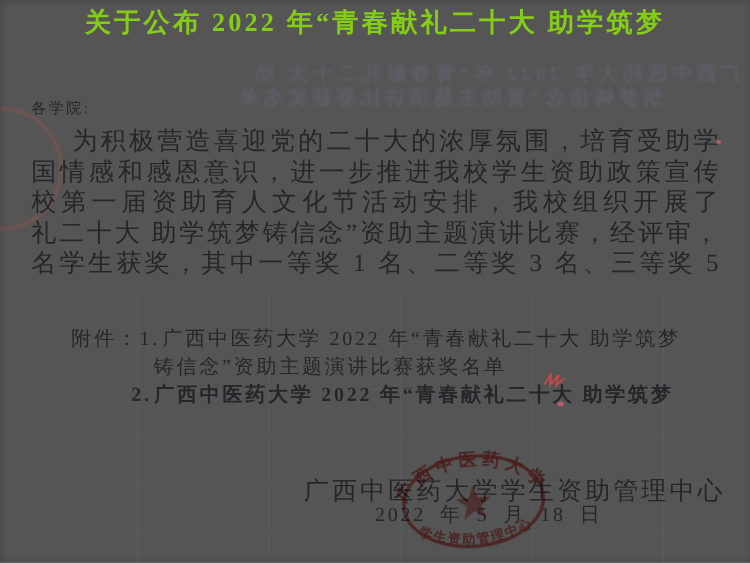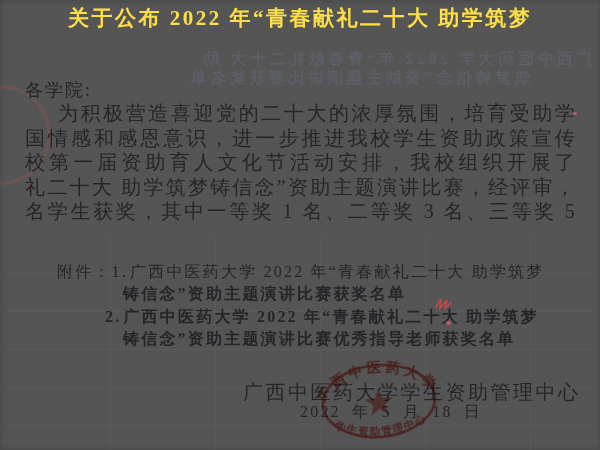--- a/index.html
+++ b/index.html
@@ -35,31 +35,31 @@
   }
   .ghost-seal-left{
     position:absolute;left:-46px;top:86px;width:92px;height:94px;
     border:2.5px solid rgba(193,86,80,.38);border-radius:50%;
     filter:blur(1.2px);
   }
   
   .content{position:absolute;inset:0;z-index:2;}
   .title{
     position:absolute;top:5px;left:0;right:0;
-    text-align:center;font-weight:bold;color:#fde047;
+    text-align:center;font-weight:bold;color:#84cc16;
     font-size:21px;line-height:26.5px;letter-spacing:2.5px;
   }
-  .salutation{position:absolute;left:25px;top:78px;font-size:18px;letter-spacing:2px;}
+  .salutation{position:absolute;left:25px;top:78px;font-size:12px;letter-spacing:2px;}
   .para{position:absolute;left:25px;right:23px;top:101px;font-size:20px;letter-spacing:2.2px;}
   .para .pline{height:24.6px;line-height:24.6px;white-space:nowrap;}
   .para .just{text-align:justify;text-align-last:justify;white-space:normal;height:24.6px;overflow:hidden;}
   .indent{text-indent:33px;}
   .attach{position:absolute;left:57px;right:18px;top:261px;font-size:16px;letter-spacing:2.2px;}
   .attach .aline{height:22.3px;line-height:22.3px;white-space:nowrap;}
-  .attach .cont{padding-left:66px;font-weight:bold;}
+  .attach .cont{padding-left:66px;}
   .attach .item2{padding-left:48px;font-weight:bold;}
   .attach .num{margin-right:2px;}
   .signature{position:absolute;left:243px;top:379px;font-size:20px;letter-spacing:2.5px;white-space:nowrap;}
   .dateline{position:absolute;left:300px;top:402px;font-size:16px;letter-spacing:2.2px;word-spacing:5px;white-space:nowrap;}
   
   .seal{
     position:absolute;left:303px;top:357px;z-index:3;
     transform:rotate(-5deg);
     mix-blend-mode:multiply;opacity:.93;
     filter:blur(.3px);
@@ -100,21 +100,20 @@
     </div>
 
     <div class="attach">
       <div class="aline">
         <span>附件：</span><span class="num">1.</span><span>广西中医药大学 2022 年“青春献礼二十大 助学筑梦</span>
       </div>
       <div class="aline cont">铸信念”资助主题演讲比赛获奖名单</div>
       <div class="aline item2">
         <span class="num">2.</span><span>广西中医药大学 2022 年“青春献礼二十大 助学筑梦</span>
       </div>
-      <div class="aline cont">铸信念”资助主题演讲比赛优秀指导老师获奖名单</div>
     </div>
 
     <div class="signature">广西中医药大学学生资助管理中心</div>
     <div class="dateline">2022 年 5 月 18 日</div>
   </div>
 
   <svg class="seal" width="152" height="90" viewBox="0 0 152 90">
     <defs>
       <path id="sealTopArc" d="M 21 58 A 56 36 0 1 1 131 58" fill="none"></path>
       <path id="sealBottomArc" d="M 33 69 Q 76 86 119 69" fill="none"></path>

